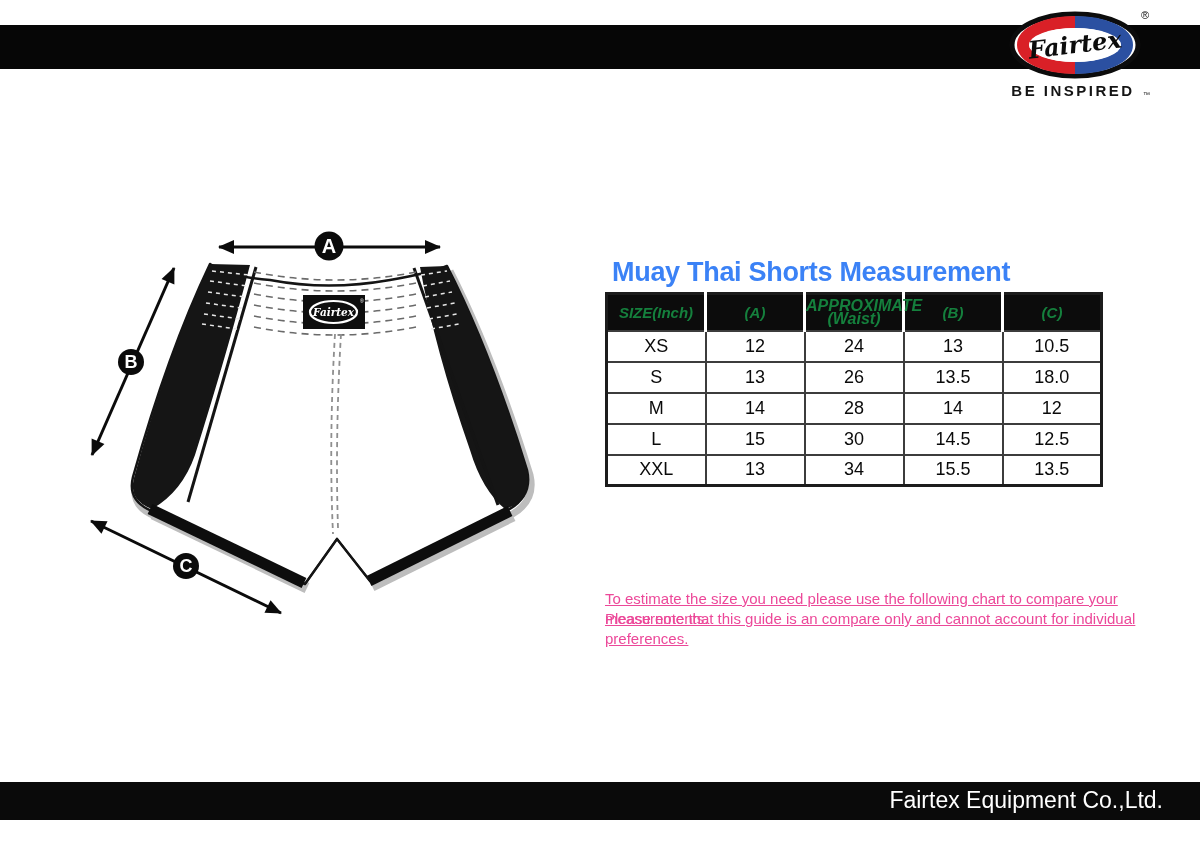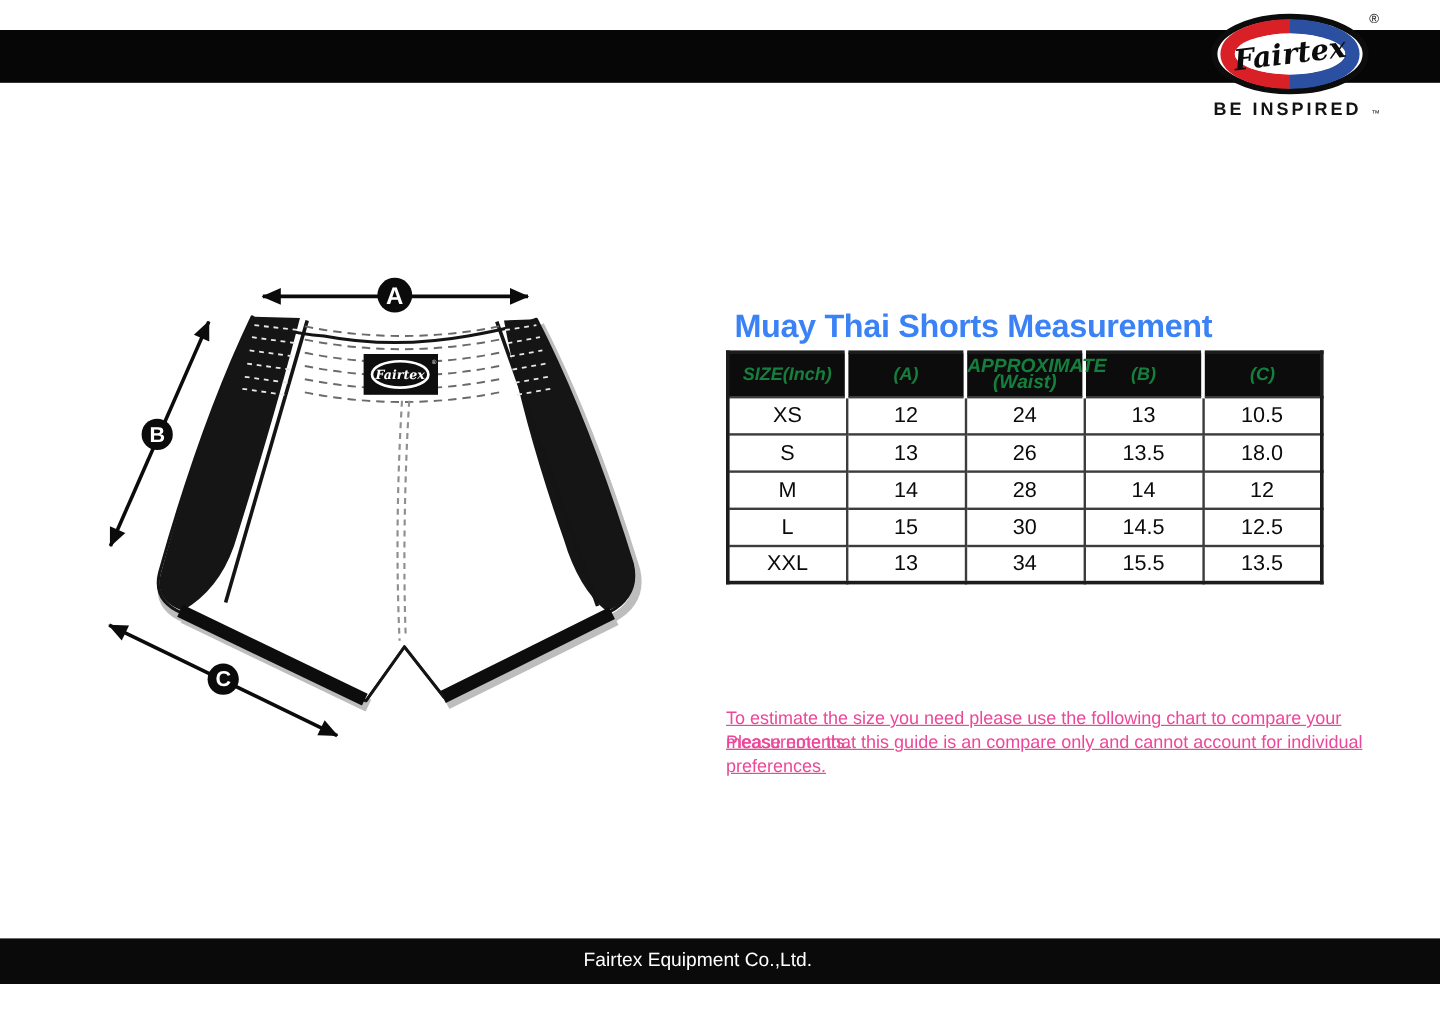--- a/index.html
+++ b/index.html
@@ -36,22 +36,22 @@
     border: 2px solid #3c3c3c; background: #fff; color: #0a0a0a;
     height: 31px; text-align: center; vertical-align: middle; font-size: 18px;
   }
 
   .note { position: absolute; left: 605px; width: 545px; font-size: 15px; color: #ec4899; line-height: 20px; text-decoration: underline; }
   .note-1 { top: 589px; }
   .note-2 { top: 609px; }
 
   .footer-bar {
     position: absolute; left: 0; top: 782px; width: 1200px; height: 38px;
-    background: #0a0a0a; color: #fff; text-align: center;
-    font-size: 16px; line-height: 37px; padding-right: 37px;
+    background: #0a0a0a; color: #fff; text-align: right;
+    font-size: 23px; line-height: 37px; padding-right: 37px;
   }
 </style>
 </head>
 <body>
 
 <div class="top-bar"></div>
 
 <div class="logo-wrap">
   <svg width="152" height="96" viewBox="0 0 152 96">
     <ellipse cx="75" cy="39" rx="63" ry="31" fill="#ffffff" stroke="#0c0c0c" stroke-width="5"></ellipse>

